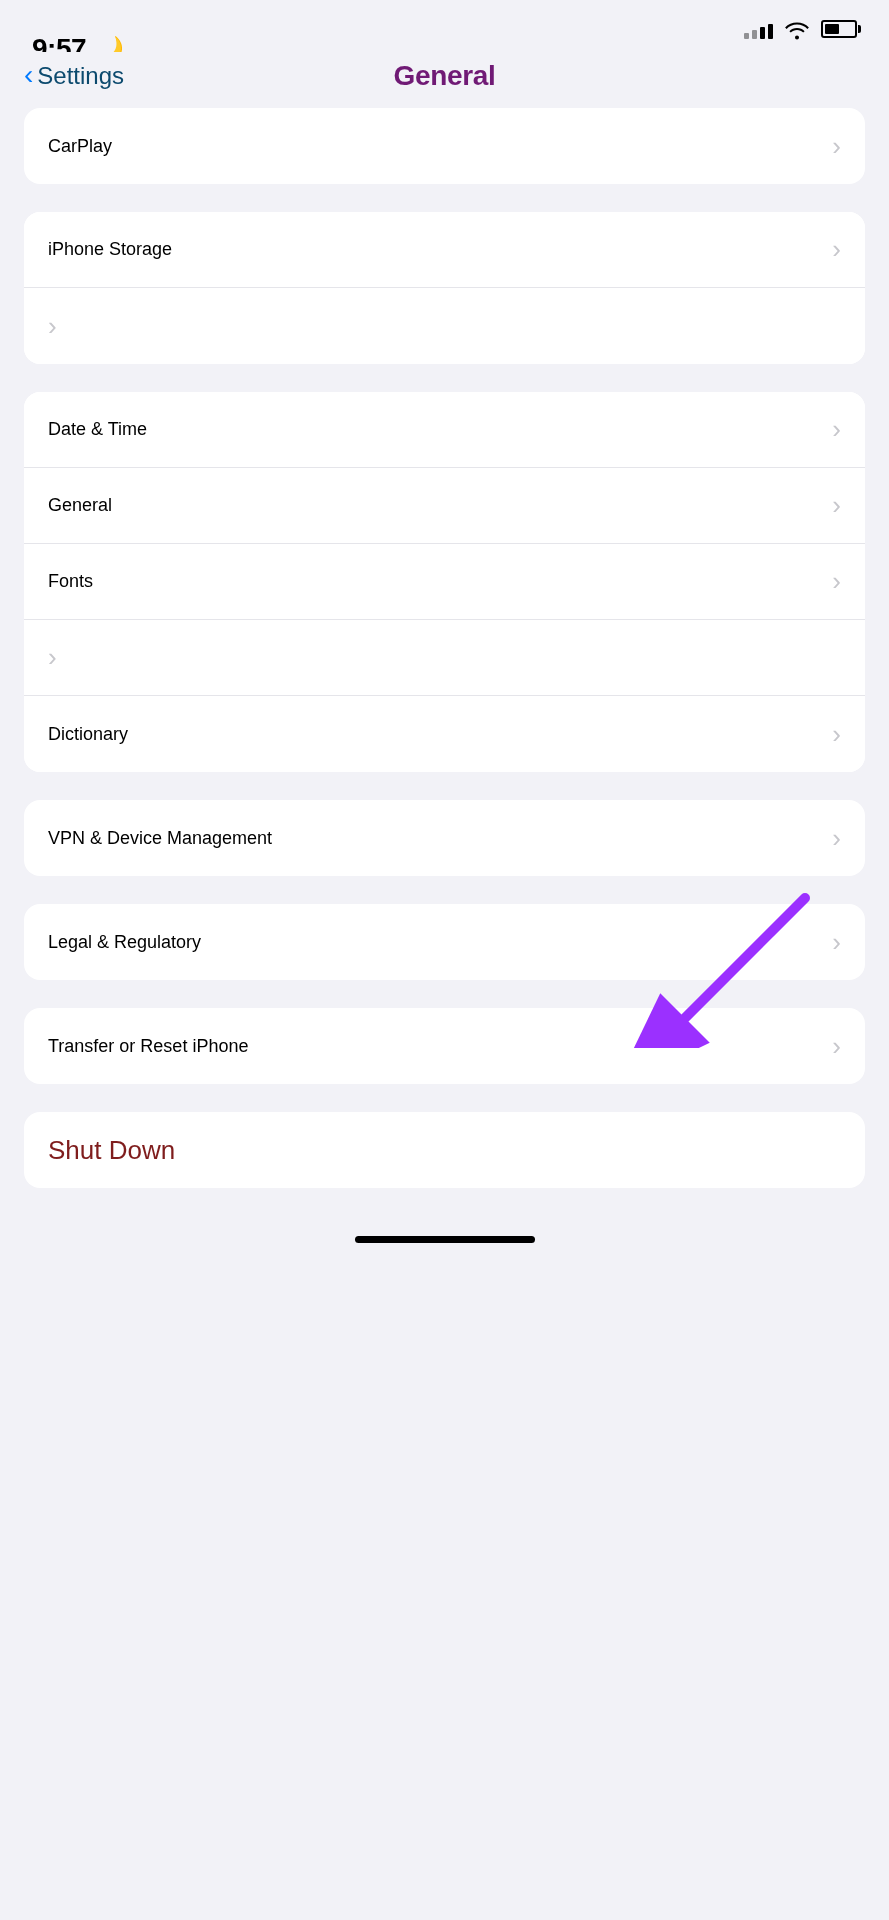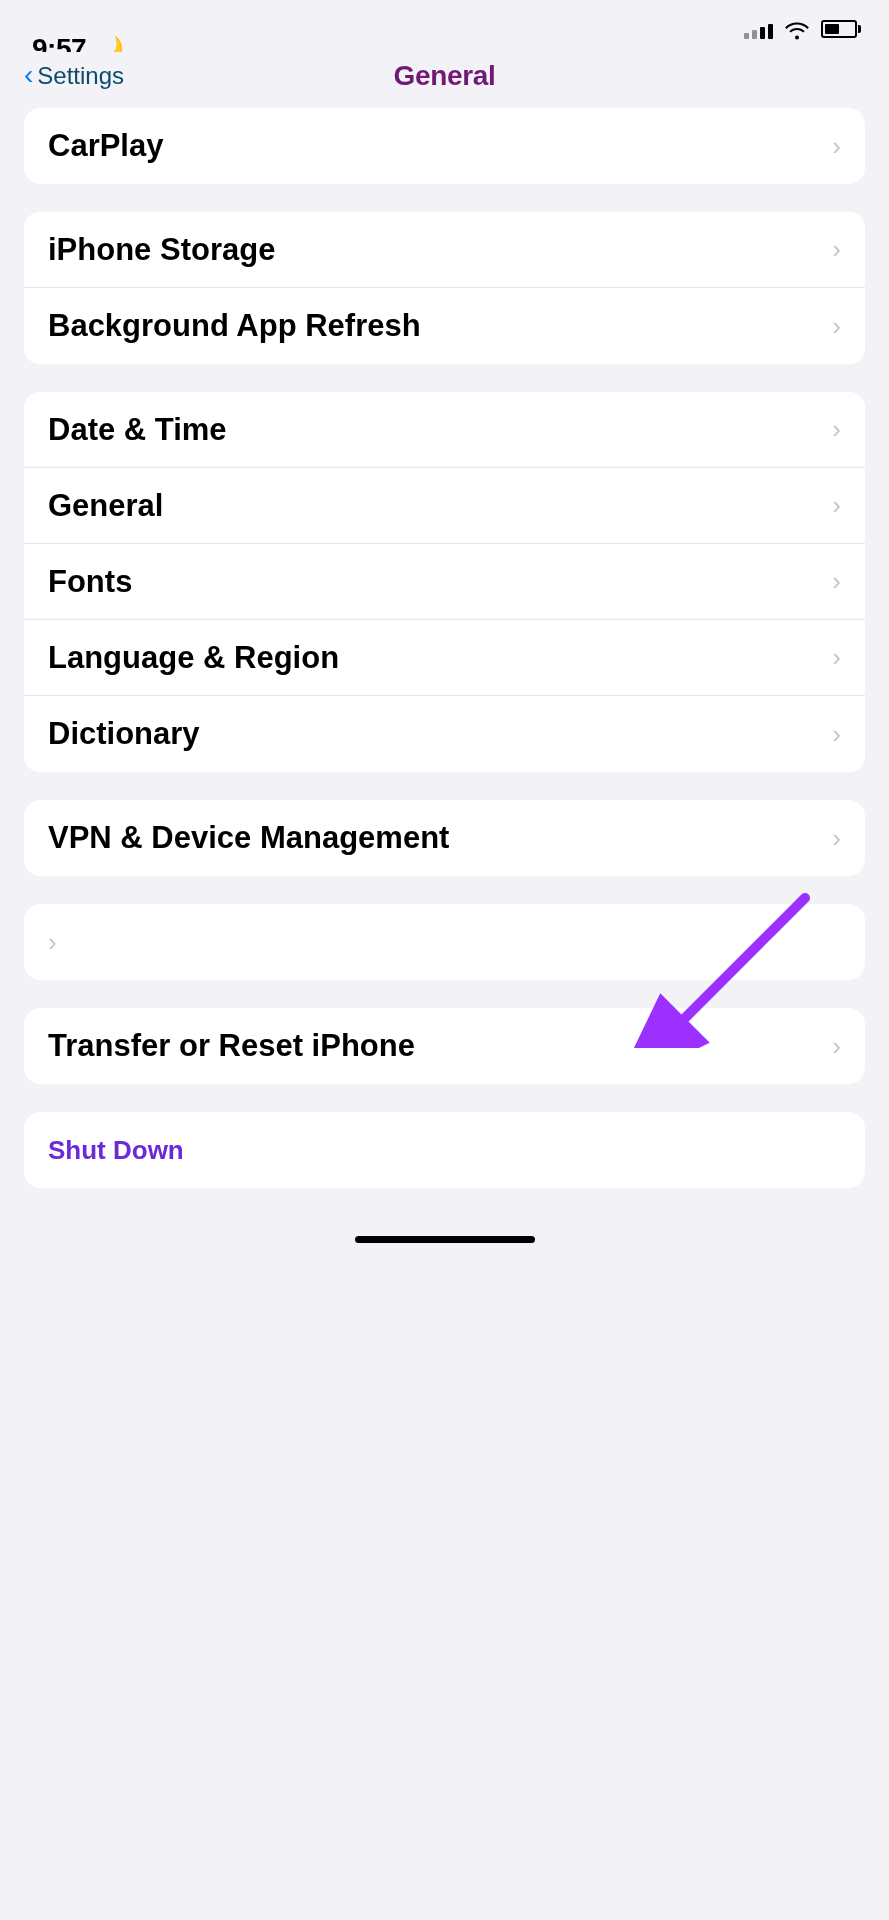--- a/index.html
+++ b/index.html
@@ -145,23 +145,23 @@
       border-bottom: 1px solid #e5e5ea;
       cursor: pointer;
       background: #fff;
     }
 
     .settings-row:last-child {
       border-bottom: none;
     }
 
     .settings-row-label {
-      font-size: 31px;
+      font-size: 18px;
       color: #000;
-      font-weight: 700;
+      font-weight: 400;
       text-align: center;
     }
 
     .settings-chevron {
       color: #c7c7cc;
       font-size: 26px;
       font-weight: 400;
     }
 
     
@@ -192,22 +192,22 @@
     .shut-down-row {
       display: flex;
       align-items: center;
       padding: 0 24px;
       height: 76px;
       cursor: pointer;
     }
 
     .shut-down-label {
       font-size: 26px;
-      color: #6d28d9;
-      font-weight: 700;
+      color: #7f1d1d;
+      font-weight: 400;
     }
 
     
     .arrow-container {
       position: relative;
     }
 
     .purple-arrow {
       position: absolute;
       right: 40px;
@@ -275,57 +275,56 @@
       <span class="settings-chevron">›</span>
     </div>
   </div>
 
   <div class="settings-group">
     <div class="settings-row">
       <span class="settings-row-label">iPhone Storage</span>
       <span class="settings-chevron">›</span>
     </div>
     <div class="settings-row">
-      <span class="settings-row-label">Background App Refresh</span>
       <span class="settings-chevron">›</span>
     </div>
   </div>
 
   <div class="settings-group">
     <div class="settings-row">
       <span class="settings-row-label">Date &amp; Time</span>
       <span class="settings-chevron">›</span>
     </div>
     <div class="settings-row">
       <span class="settings-row-label">General</span>
       <span class="settings-chevron">›</span>
     </div>
     <div class="settings-row">
       <span class="settings-row-label">Fonts</span>
       <span class="settings-chevron">›</span>
     </div>
     <div class="settings-row">
-      <span class="settings-row-label">Language &amp; Region</span>
       <span class="settings-chevron">›</span>
     </div>
     <div class="settings-row">
       <span class="settings-row-label">Dictionary</span>
       <span class="settings-chevron">›</span>
     </div>
   </div>
 
   <div class="settings-group">
     <div class="settings-row">
       <span class="settings-row-label">VPN &amp; Device Management</span>
       <span class="settings-chevron">›</span>
     </div>
   </div>
 
   <div class="settings-group">
     <div class="settings-row">
+      <span class="settings-row-label">Legal &amp; Regulatory</span>
       <span class="settings-chevron">›</span>
     </div>
   </div>
 
   <div class="arrow-container">
 
     <svg class="purple-arrow" width="200" height="160" viewBox="0 0 200 160">
       <defs>
         <marker id="arrowhead" markerWidth="10" markerHeight="7" refX="0" refY="3.5" orient="auto">
           <polygon points="0 0, 10 3.5, 0 7" fill="#9B30FF"></polygon>

